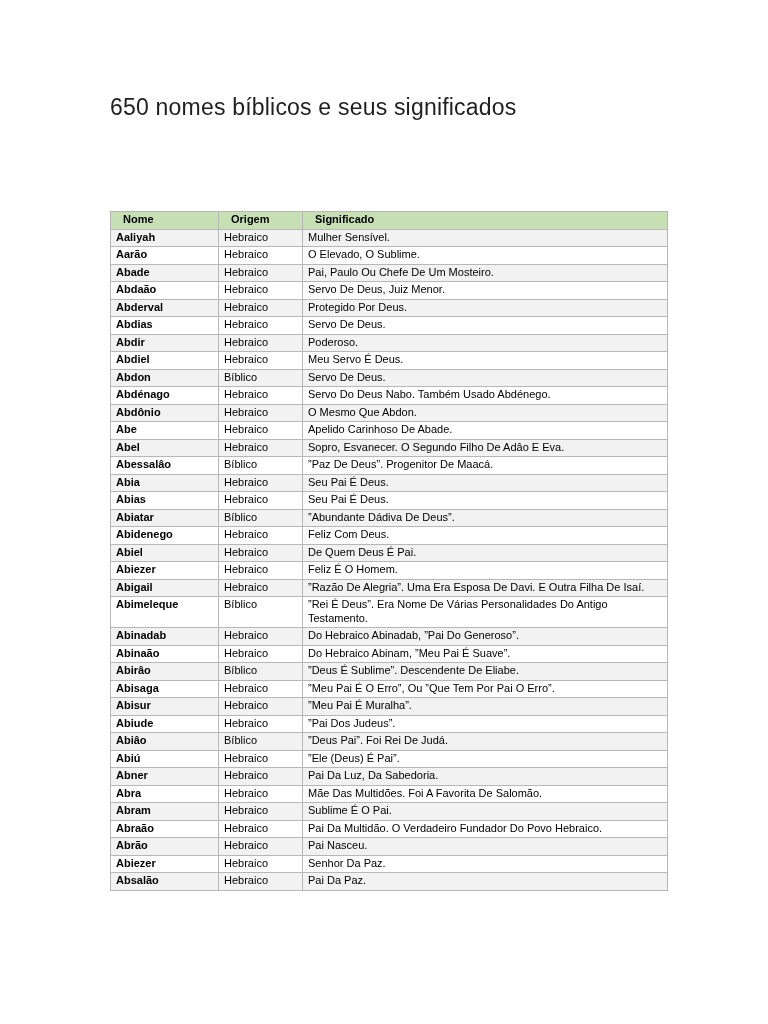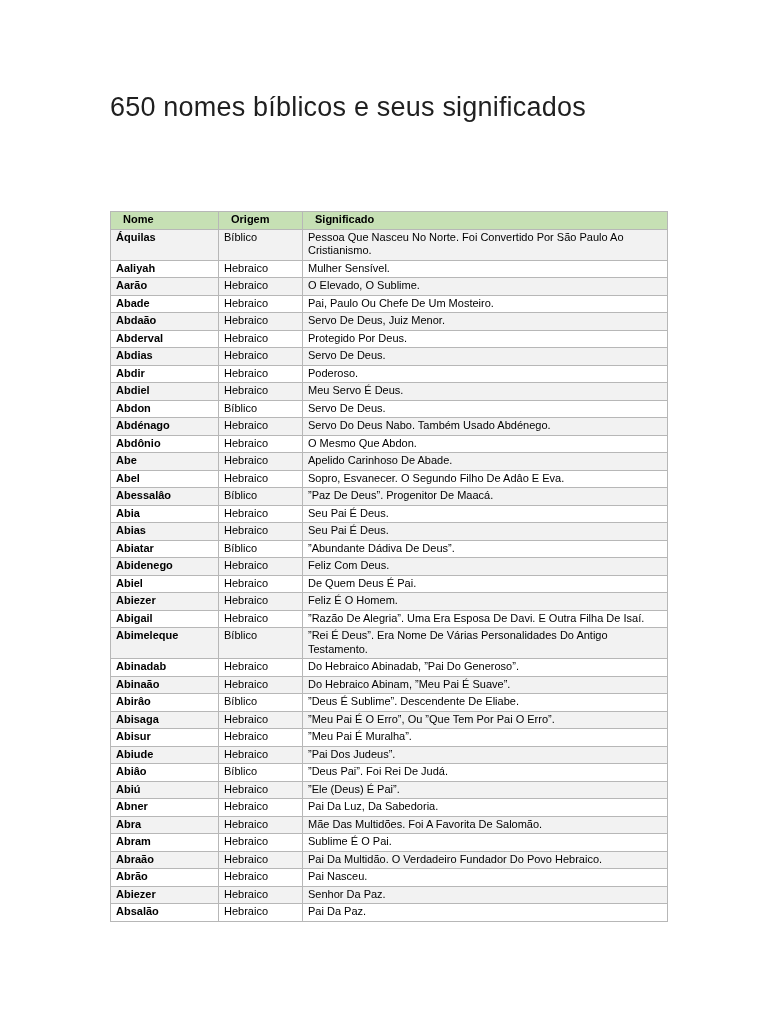--- a/index.html
+++ b/index.html
@@ -14,21 +14,21 @@
     background: #ffffff;
     font-family: "Liberation Sans", sans-serif;
     overflow: hidden;
   }
   .doc-title {
     position: absolute;
     left: 110px;
     top: 84px;
     width: 560px;
     margin: 0;
-    font-size: 27px;
+    font-size: 23px;
     line-height: 47px;
     font-weight: 400;
     color: #1f1f1f;
     letter-spacing: 0.2px;
   }
   table.names {
     position: absolute;
     left: 110px;
     top: 211px;
     width: 557px;
@@ -79,25 +79,20 @@
     </colgroup>
     <thead>
       <tr>
         <th>Nome</th>
         <th>Origem</th>
         <th>Significado</th>
       </tr>
     </thead>
     <tbody id="names-tbody">
         <tr>
-          <td>Áquilas</td>
-          <td>Bíblico</td>
-          <td>Pessoa Que Nasceu No Norte. Foi Convertido Por São Paulo Ao Cristianismo.</td>
-        </tr>
-        <tr>
           <td>Aaliyah</td>
           <td>Hebraico</td>
           <td>Mulher Sensível.</td>
         </tr>
         <tr>
           <td>Aarão</td>
           <td>Hebraico</td>
           <td>O Elevado, O Sublime.</td>
         </tr>
         <tr>

